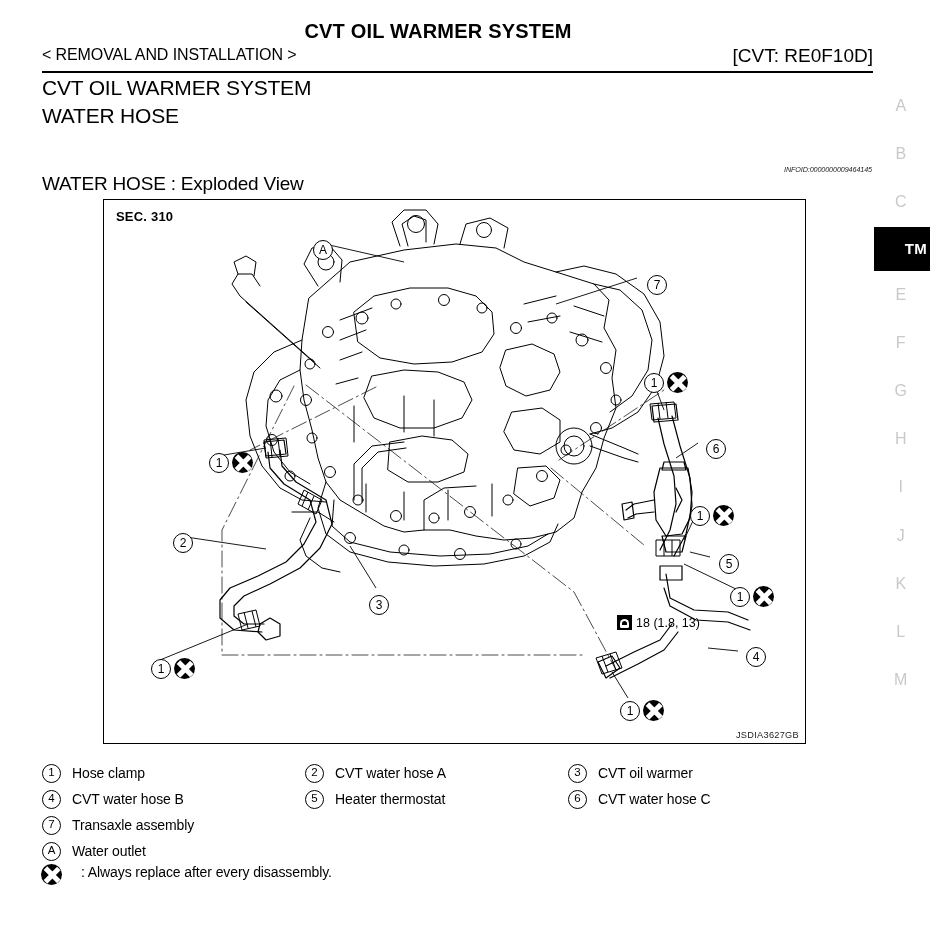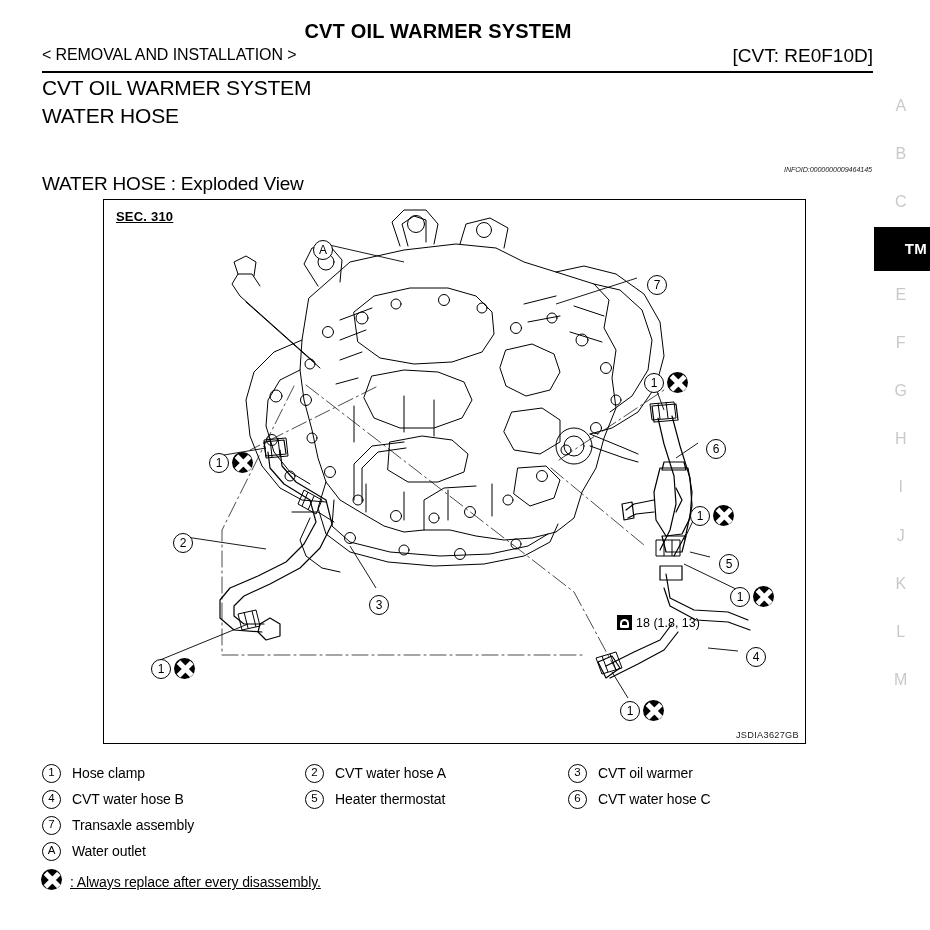--- a/index.html
+++ b/index.html
@@ -120,21 +120,20 @@
     box-sizing: border-box;
     background: #fff;
     overflow: hidden;
   }
   #sec-label {
     position: absolute;
     left: 12px; top: 9px;
     font-size: 13px;
     font-weight: bold;
     letter-spacing: 0.2px;
-    text-decoration: underline;
   }
   #figure-id {
     position: absolute;
     right: 6px; bottom: 3px;
     font-size: 9.2px;
     letter-spacing: 0.3px;
     color: #222;
     margin-left: 48px;
   }
   #figure-svg {
@@ -254,24 +253,23 @@
     line-height: 1;
     box-sizing: border-box;
     flex: 0 0 auto;
   }
   .legend-text {
     font-size: 14px;
     letter-spacing: -0.1px;
   }
   .sym-row {
     display: flex;
-    align-items: flex-end;
-    gap: 9px;
+    align-items: flex-start;
+    gap: 20px;
     height: 26px;
-    text-decoration: underline;
   }
   .sym-slot {
     width: 19px;
     display: flex;
     justify-content: center;
     flex: 0 0 19px;
   }
 </style>
 </head>
 <body>

